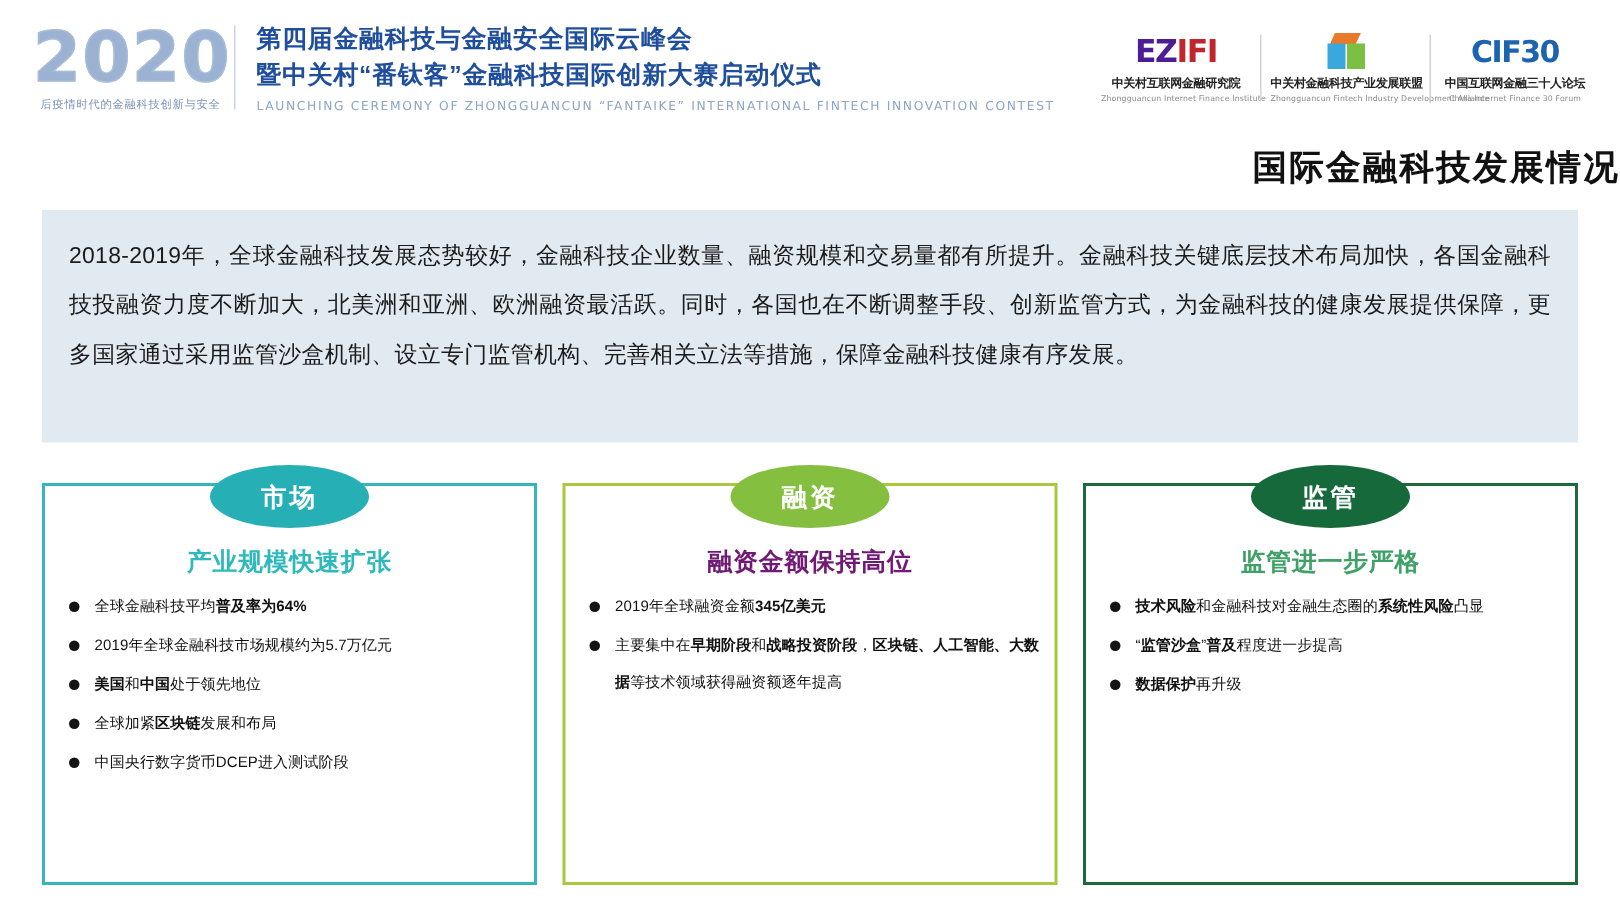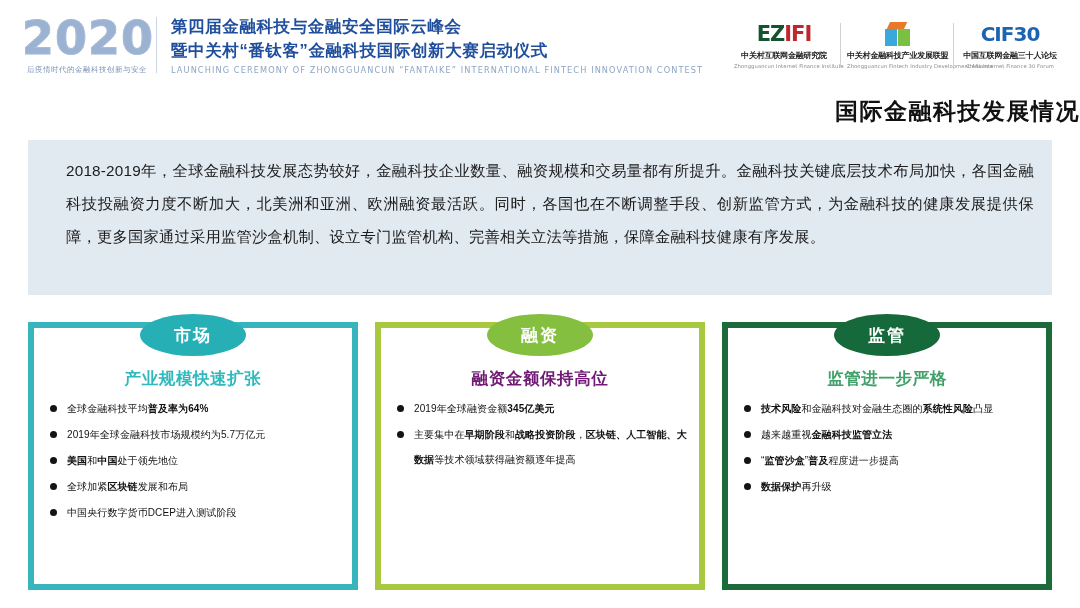--- a/index.html
+++ b/index.html
@@ -109,21 +109,21 @@
     font-family: "DejaVu Sans", sans-serif;
     letter-spacing: .1px;
   }
   .ezifi {
     font-family: "DejaVu Sans", sans-serif;
     font-weight: 700;
     font-size: 21px;
     letter-spacing: -1px;
     line-height: 1;
   }
-  .ezifi .d { color: #14532d; }
+  .ezifi .d { color: #4c1d95; }
   .ezifi .r { color: #c0262b; }
   .cif30 {
     font-family: "DejaVu Sans", sans-serif;
     font-weight: 700;
     font-size: 20px;
     letter-spacing: -1px;
     color: #1c64b0;
     line-height: 1;
   }
   .zgc-cube {
@@ -167,36 +167,35 @@
     width: 1024px; height: 155px;
     background: #e2eaf1;
     padding: 14px 18px 10px 18px;
   }
   .summary p {
     font-size: 15.3px;
     line-height: 33px;
     color: #1b1b1b;
     text-align: justify;
     letter-spacing: .2px;
-    margin-left: 20px;
   }
 
   
   .cards {
     position: absolute;
     left: 28px; top: 322px;
     width: 1024px; height: 268px;
     display: flex;
     justify-content: space-between;
   }
   .card {
     position: relative;
     width: 330px;
     background: #ffffff;
-    border: 6px solid #b91c1c;
+    border: 2px solid #b91c1c;
     padding: 40px 10px 10px 10px;
   }
   .card .badge {
     position: absolute;
     left: 50%;
     top: -14px;
     transform: translateX(-50%);
     width: 106px; height: 42px;
     border-radius: 53px / 21px;
     color: #ffffff;
@@ -331,21 +330,20 @@
         <li>2019年全球融资金额<b>345亿美元</b></li>
         <li>主要集中在<b>早期阶段</b>和<b>战略投资阶段</b>，<b>区块链、人工智能、大数据</b>等技术领域获得融资额逐年提高</li>
       </ul>
     </div>
 
     <div class="card regulation">
       <div class="badge">监管</div>
       <div class="card-heading">监管进一步严格</div>
       <ul>
         <li><b>技术风险</b>和金融科技对金融生态圈的<b>系统性风险</b>凸显</li>
-        <li>越来越重视<b>金融科技监管立法</b></li>
         <li>“<b>监管沙盒</b>”<b>普及</b>程度进一步提高</li>
         <li><b>数据保护</b>再升级</li>
       </ul>
     </div>
 
   </div>
 
 </div>
 
 </body></html>

